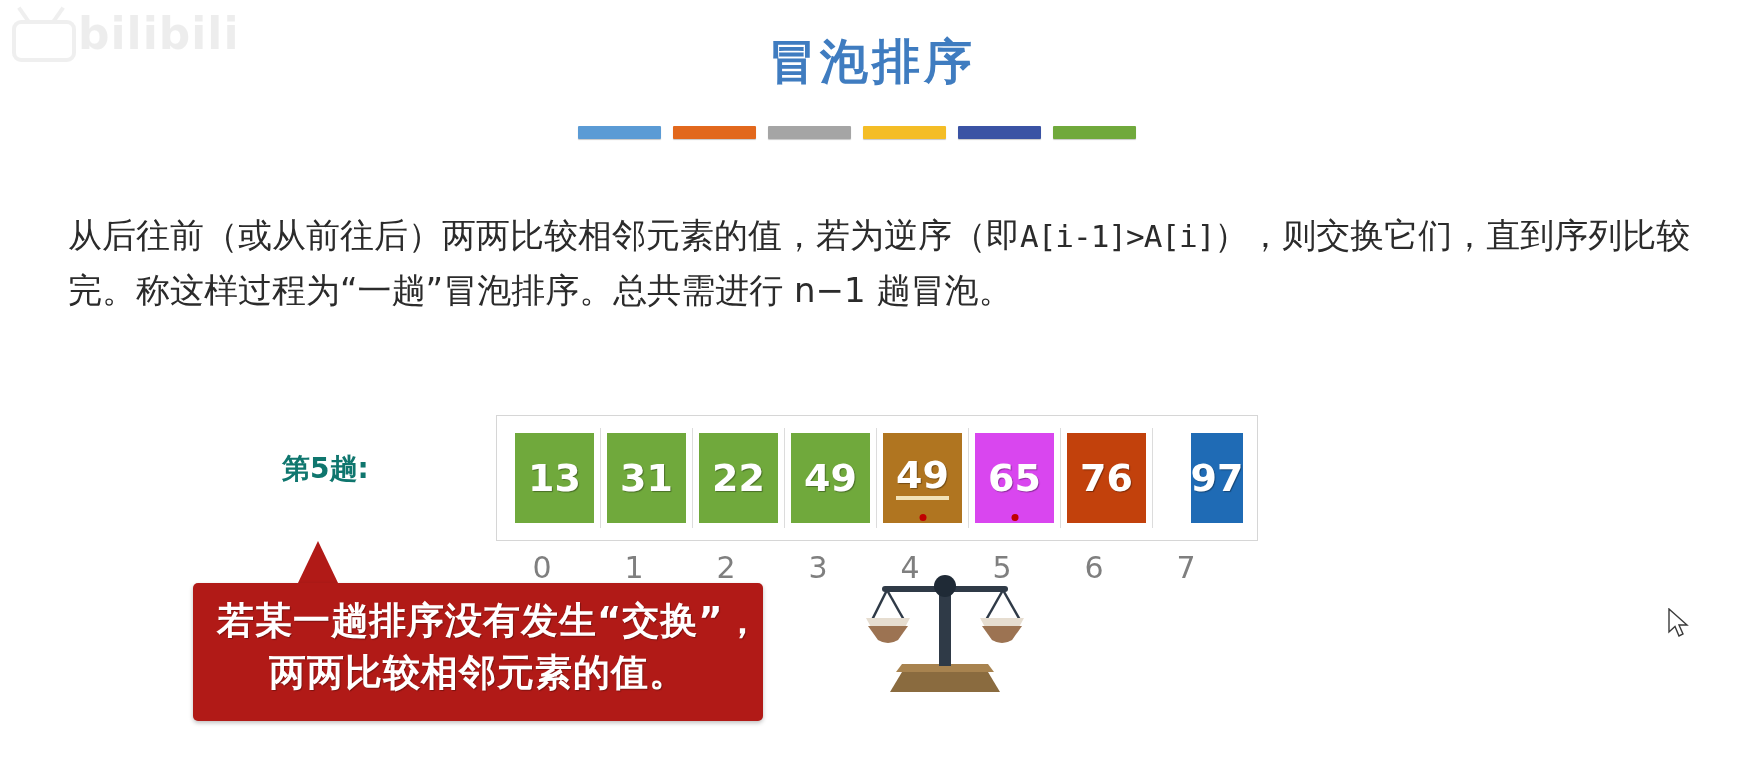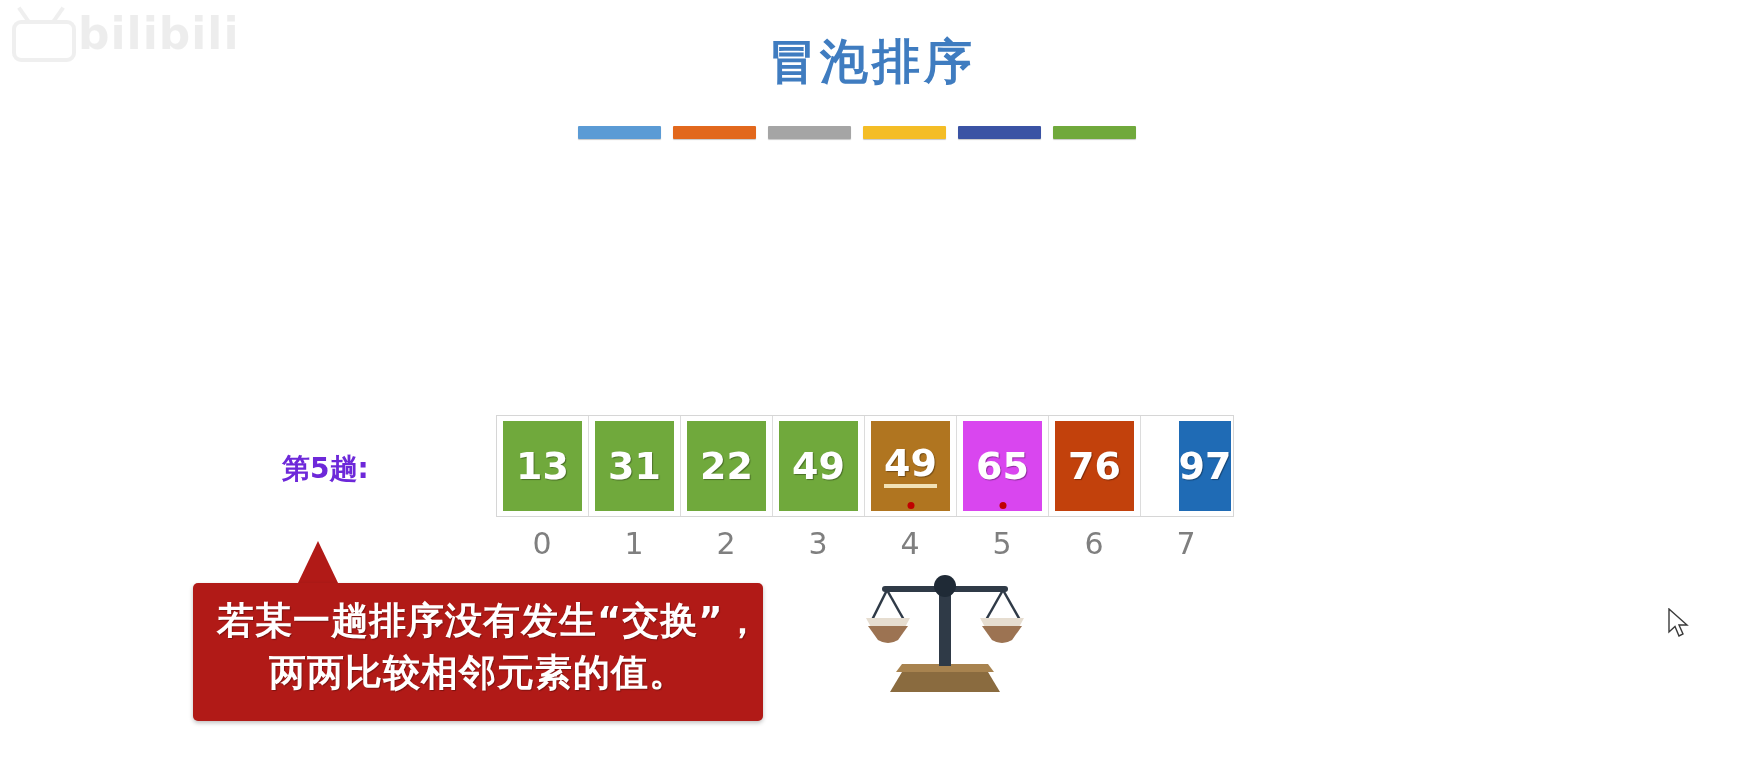--- a/index.html
+++ b/index.html
@@ -103,35 +103,35 @@
     letter-spacing: -1px;
   }
 
   
   #pass-label {
     position: absolute;
     left: 282px;
     top: 450px;
     font-size: 28px;
     font-weight: bold;
-    color: #6d28d9;
+    color: #0f766e;
     font-family: "DejaVu Sans", "Liberation Sans", sans-serif;
   }
 
   
   #array-wrap {
     position: absolute;
     left: 496px;
     top: 415px;
   }
   #array-cells {
     display: flex;
     border: 1px solid #d6d6d6;
     background: #ffffff;
-    padding: 0;
+    padding: 12px;
   }
   .cell {
     position: relative;
     width: 92px;
     height: 100px;
     display: flex;
     align-items: center;
     justify-content: center;
     box-sizing: border-box;
     border-right: 1px solid #dcdcdc;
@@ -251,20 +251,21 @@
 
   <div id="accent-bars">
     <div class="bar" style="background: rgb(91, 155, 213);"></div>
     <div class="bar" style="background: rgb(226, 104, 29);"></div>
     <div class="bar" style="background: rgb(165, 165, 165);"></div>
     <div class="bar" style="background: rgb(244, 189, 38);"></div>
     <div class="bar" style="background: rgb(58, 83, 164);"></div>
     <div class="bar" style="background: rgb(112, 169, 60);"></div>
   </div>
 
+  <div id="body-text"><span>从后往前（或从前往后）两两比较相邻元素的值，若为逆序（即</span><span class="code">A[i-1]&gt;A[i]</span><span>），则交换它们，直到序列比较完。称这样过程为“一趟”冒泡排序。总共需进行 n−1 趟冒泡。</span></div>
 
   <div id="pass-label">第5趟:</div>
 
   <div id="array-wrap">
     <div id="array-cells">
         <div class="cell">
           <div class="chip" style="background: rgb(112, 169, 60);">
             <span class="val">13</span>
           </div>
         </div>

